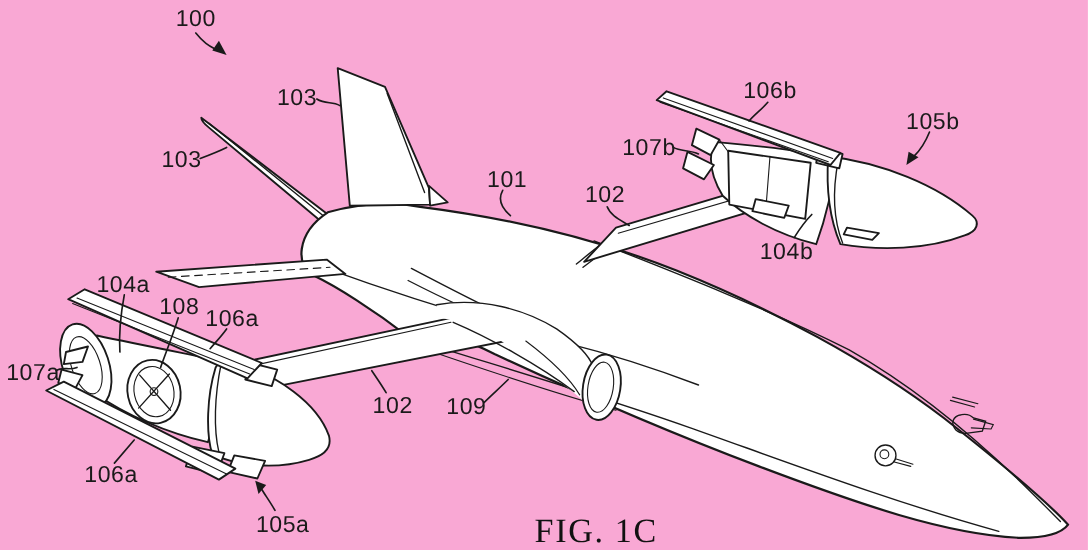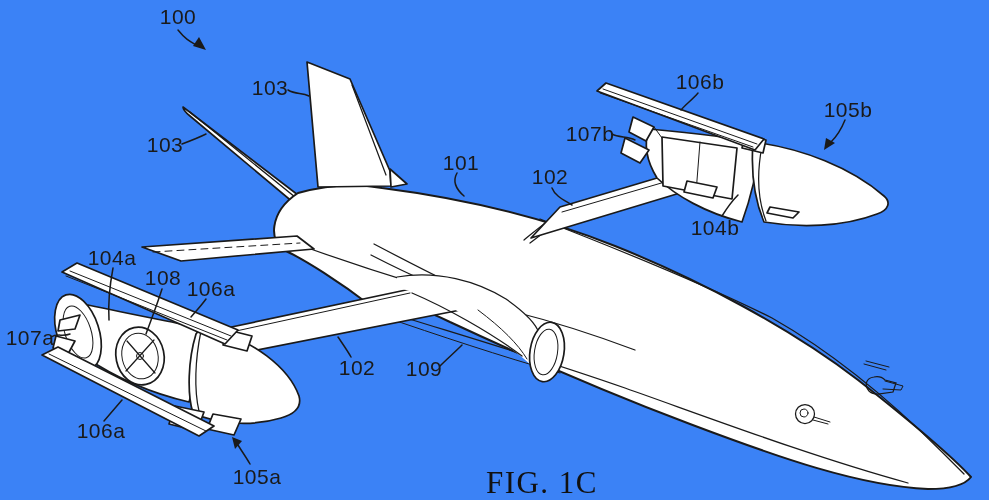--- a/index.html
+++ b/index.html
@@ -1,19 +1,19 @@
 <!DOCTYPE html>
 <html><head>
 <meta charset="utf-8">
 <style>
   html,body{margin:0;padding:0;background:#ffffff;}
   .figure-canvas{
     position:relative;
     width:989px;height:500px;
-    background:#3b82f6;
+    background:#f9a8d4;
     overflow:hidden;
     font-family:"Liberation Sans", sans-serif;
   }
   svg{display:block;}
   .ref-label{
     font-family:"Liberation Sans", sans-serif;
     font-size:21px;
     fill:#1a1a1a;
     letter-spacing:0.5px;
   }

